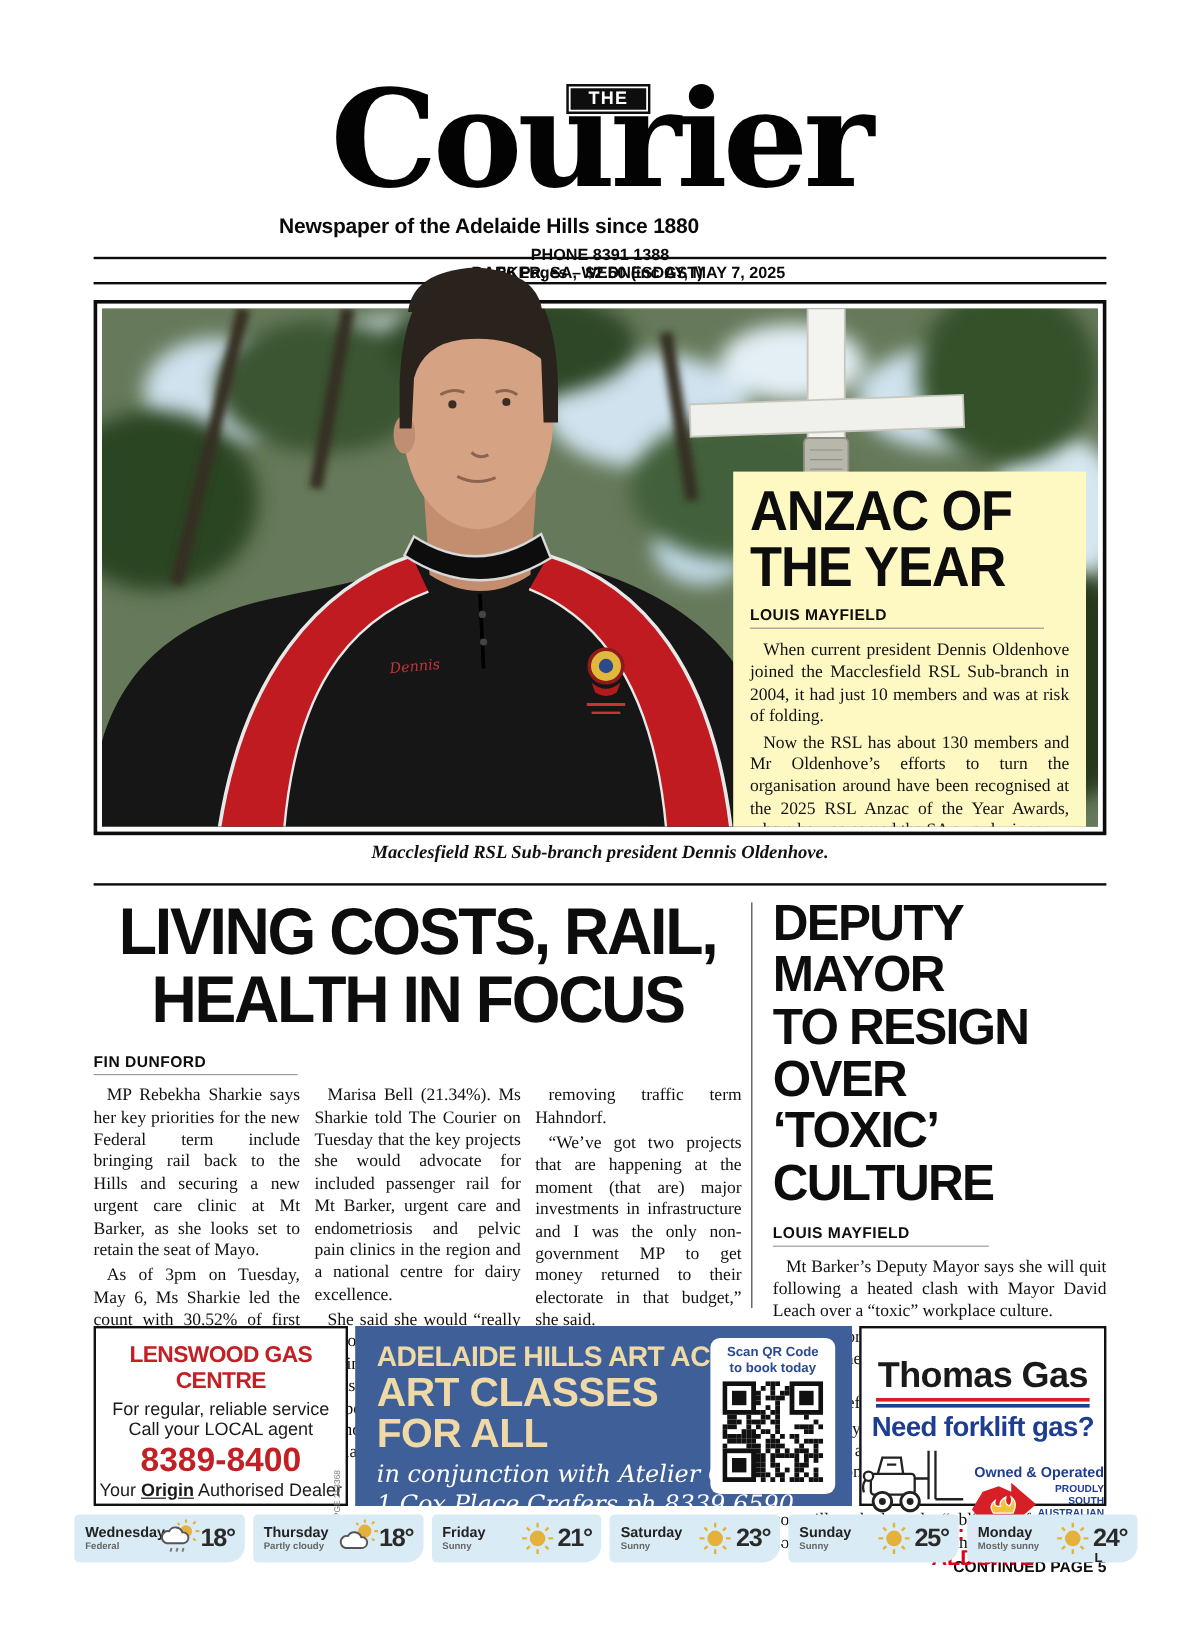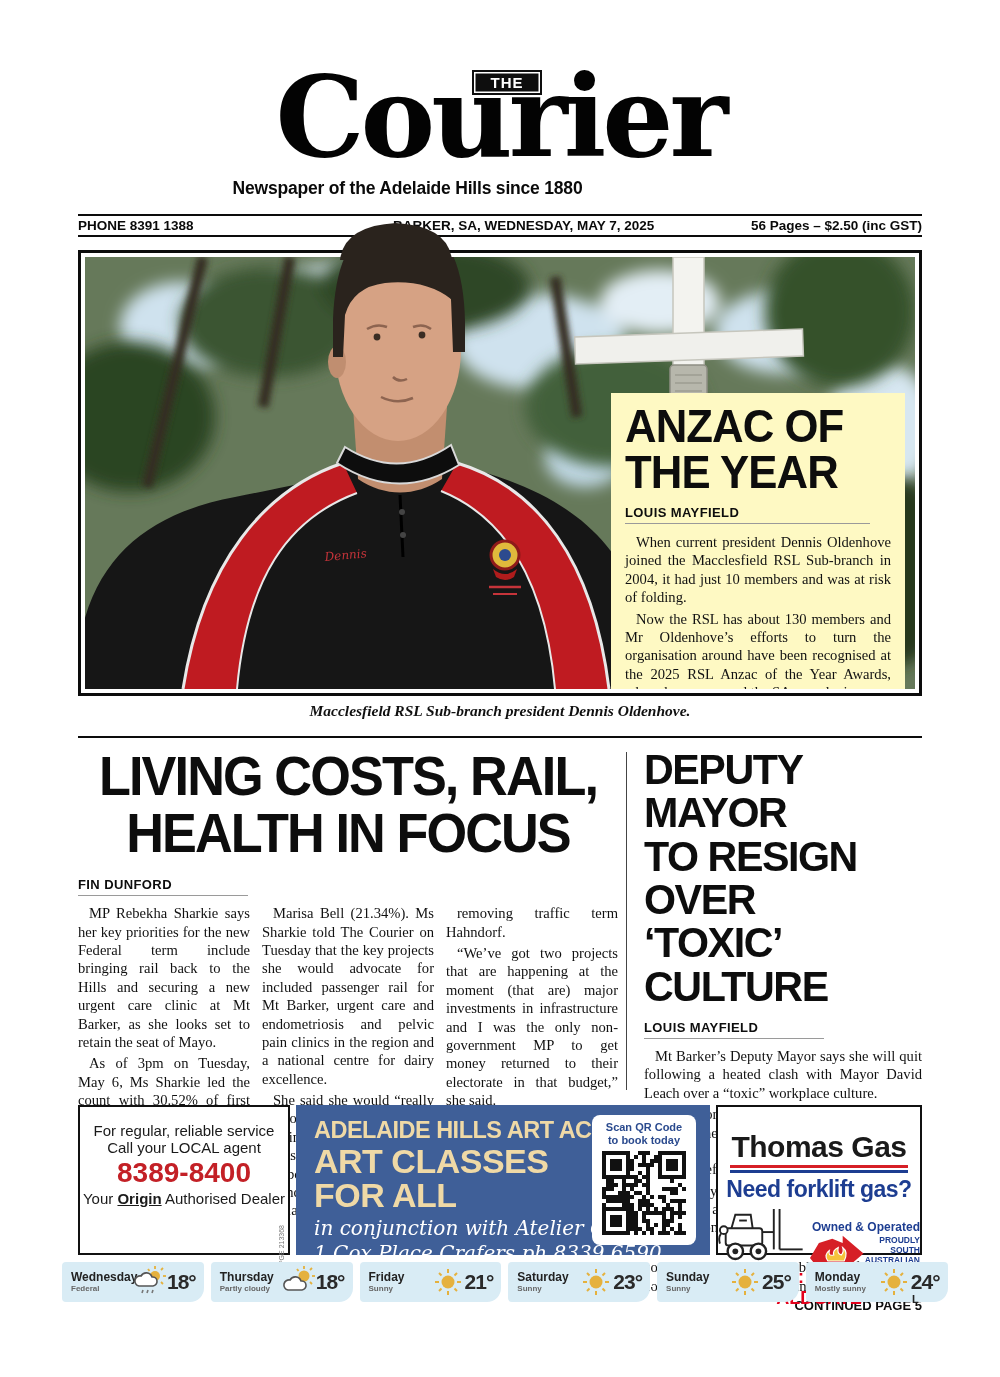--- a/index.html
+++ b/index.html
@@ -14,22 +14,22 @@
     box-shadow: inset 0 0 0 2px #0e0e0e, inset 0 0 0 3.5px #fff; }
   .masthead-title { position:absolute; left:0; top:58px; width:1000px; text-align:center;
     font-family:"DejaVu Serif", serif; font-weight:bold; font-size:112px; line-height:1.05;
     color:#030303; letter-spacing:-4px; }
   .masthead-tagline { position:absolute; left:0; top:178px; width:815px; text-align:center;
     font-weight:bold; font-size:17.5px; color:#0a0a0a; letter-spacing:-0.2px; }
 
   
   .dateline { position:absolute; left:78px; top:214px; width:844px; height:23px;
     border-top:2px solid #0c0c0c; border-bottom:2px solid #0c0c0c;
-    display:flex; align-items:center; justify-content:space-between;
-    font-weight:bold; font-size:13.5px; color:#0a0a0a; }
+    display:flex; align-items:center; justify-content:flex-end;
+    font-weight:bold; font-size:13.5px; color:#0a0a0a;flex-direction:column; }
   .dateline .center { position:absolute; left:315px; }
 
   
   .photo-frame { position:absolute; left:78px; top:250px; width:844px; height:446px;
     border:3px solid #0c0c0c; padding:4px; background:#fff; }
   .photo-inner { position:relative; width:830px; height:432px; overflow:hidden; background:#6c7f5c; }
   .head-top { position:absolute; left:338px; top:220px; width:116px; height:40px; z-index:6; }
   .anzac-box { position:absolute; right:10px; top:136px; width:294px; height:300px;
     background:#fef9c3; padding:10px 14px 8px 14px; z-index:3; }
   .anzac-headline { font-weight:bold; font-size:47px; line-height:0.98; color:#0d0d0d; letter-spacing:-1px; }
@@ -275,20 +275,21 @@
     <div class="serif-body">
       <p>Mt Barker’s Deputy Mayor says she will quit following a heated clash with Mayor David Leach over a “toxic” workplace culture.</p>
       <p>Councillor Samantha Jones made the shock announcement that she was “publicly resigning” during Monday night’s council meeting, before storming out of the chamber.</p>
       <p>She was yet to formally resign in writing as of Tuesday afternoon, but confirmed it was still her intention.</p>
       <p>It came after Mr Leach implied some councillors had made “oblique references to corruption” relating to council staff.</p>
     </div>
     <div class="continued">CONTINUED PAGE 5</div>
   </div>
 
   <div class="ad-lenswood">
+    <div class="lw-1">LENSWOOD GAS CENTRE</div>
     <div class="lw-3">For regular, reliable service</div>
     <div class="lw-4">Call your LOCAL agent</div>
     <div class="lw-phone">8389-8400</div>
     <div class="lw-dealer"><span>Your </span><b>Origin</b><span> Authorised Dealer</span></div>
     <div class="lw-code">PGE 213368</div>
   </div>
 
   <div class="ad-art">
     <div class="art-left">
       <div class="art-1">ADELAIDE HILLS ART ACADEMY</div>

